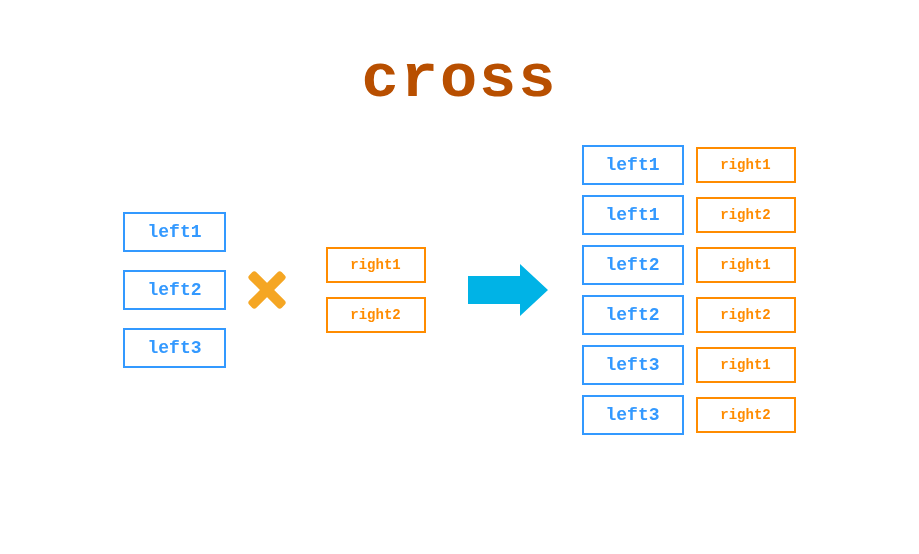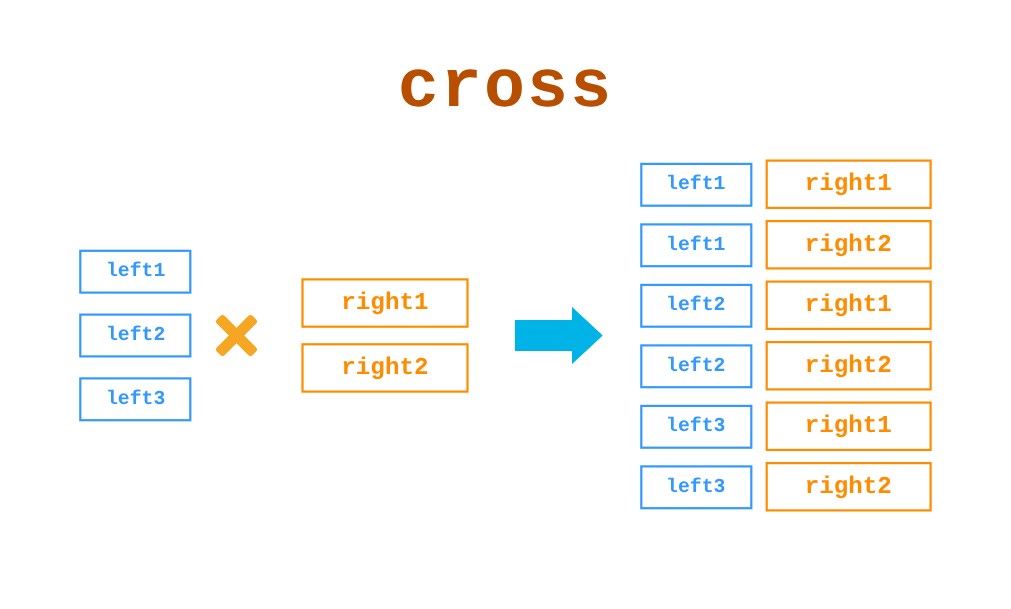--- a/index.html
+++ b/index.html
@@ -45,22 +45,22 @@
       padding: 8px 22px;
       font-size: 18px;
       font-weight: bold;
       min-width: 100px;
     }
 
     .box-orange {
       border: 2.5px solid #ff8c00;
       color: #ff8c00;
       background: #ffffff;
-      padding: 8px 34px;
-      font-size: 22px;
+      padding: 8px 22px;
+      font-size: 14px;
       font-weight: bold;
       min-width: 100px;
       text-align: center;
     }
 
     
     .multiply-area {
       display: flex;
       align-items: center;
       justify-content: center;

